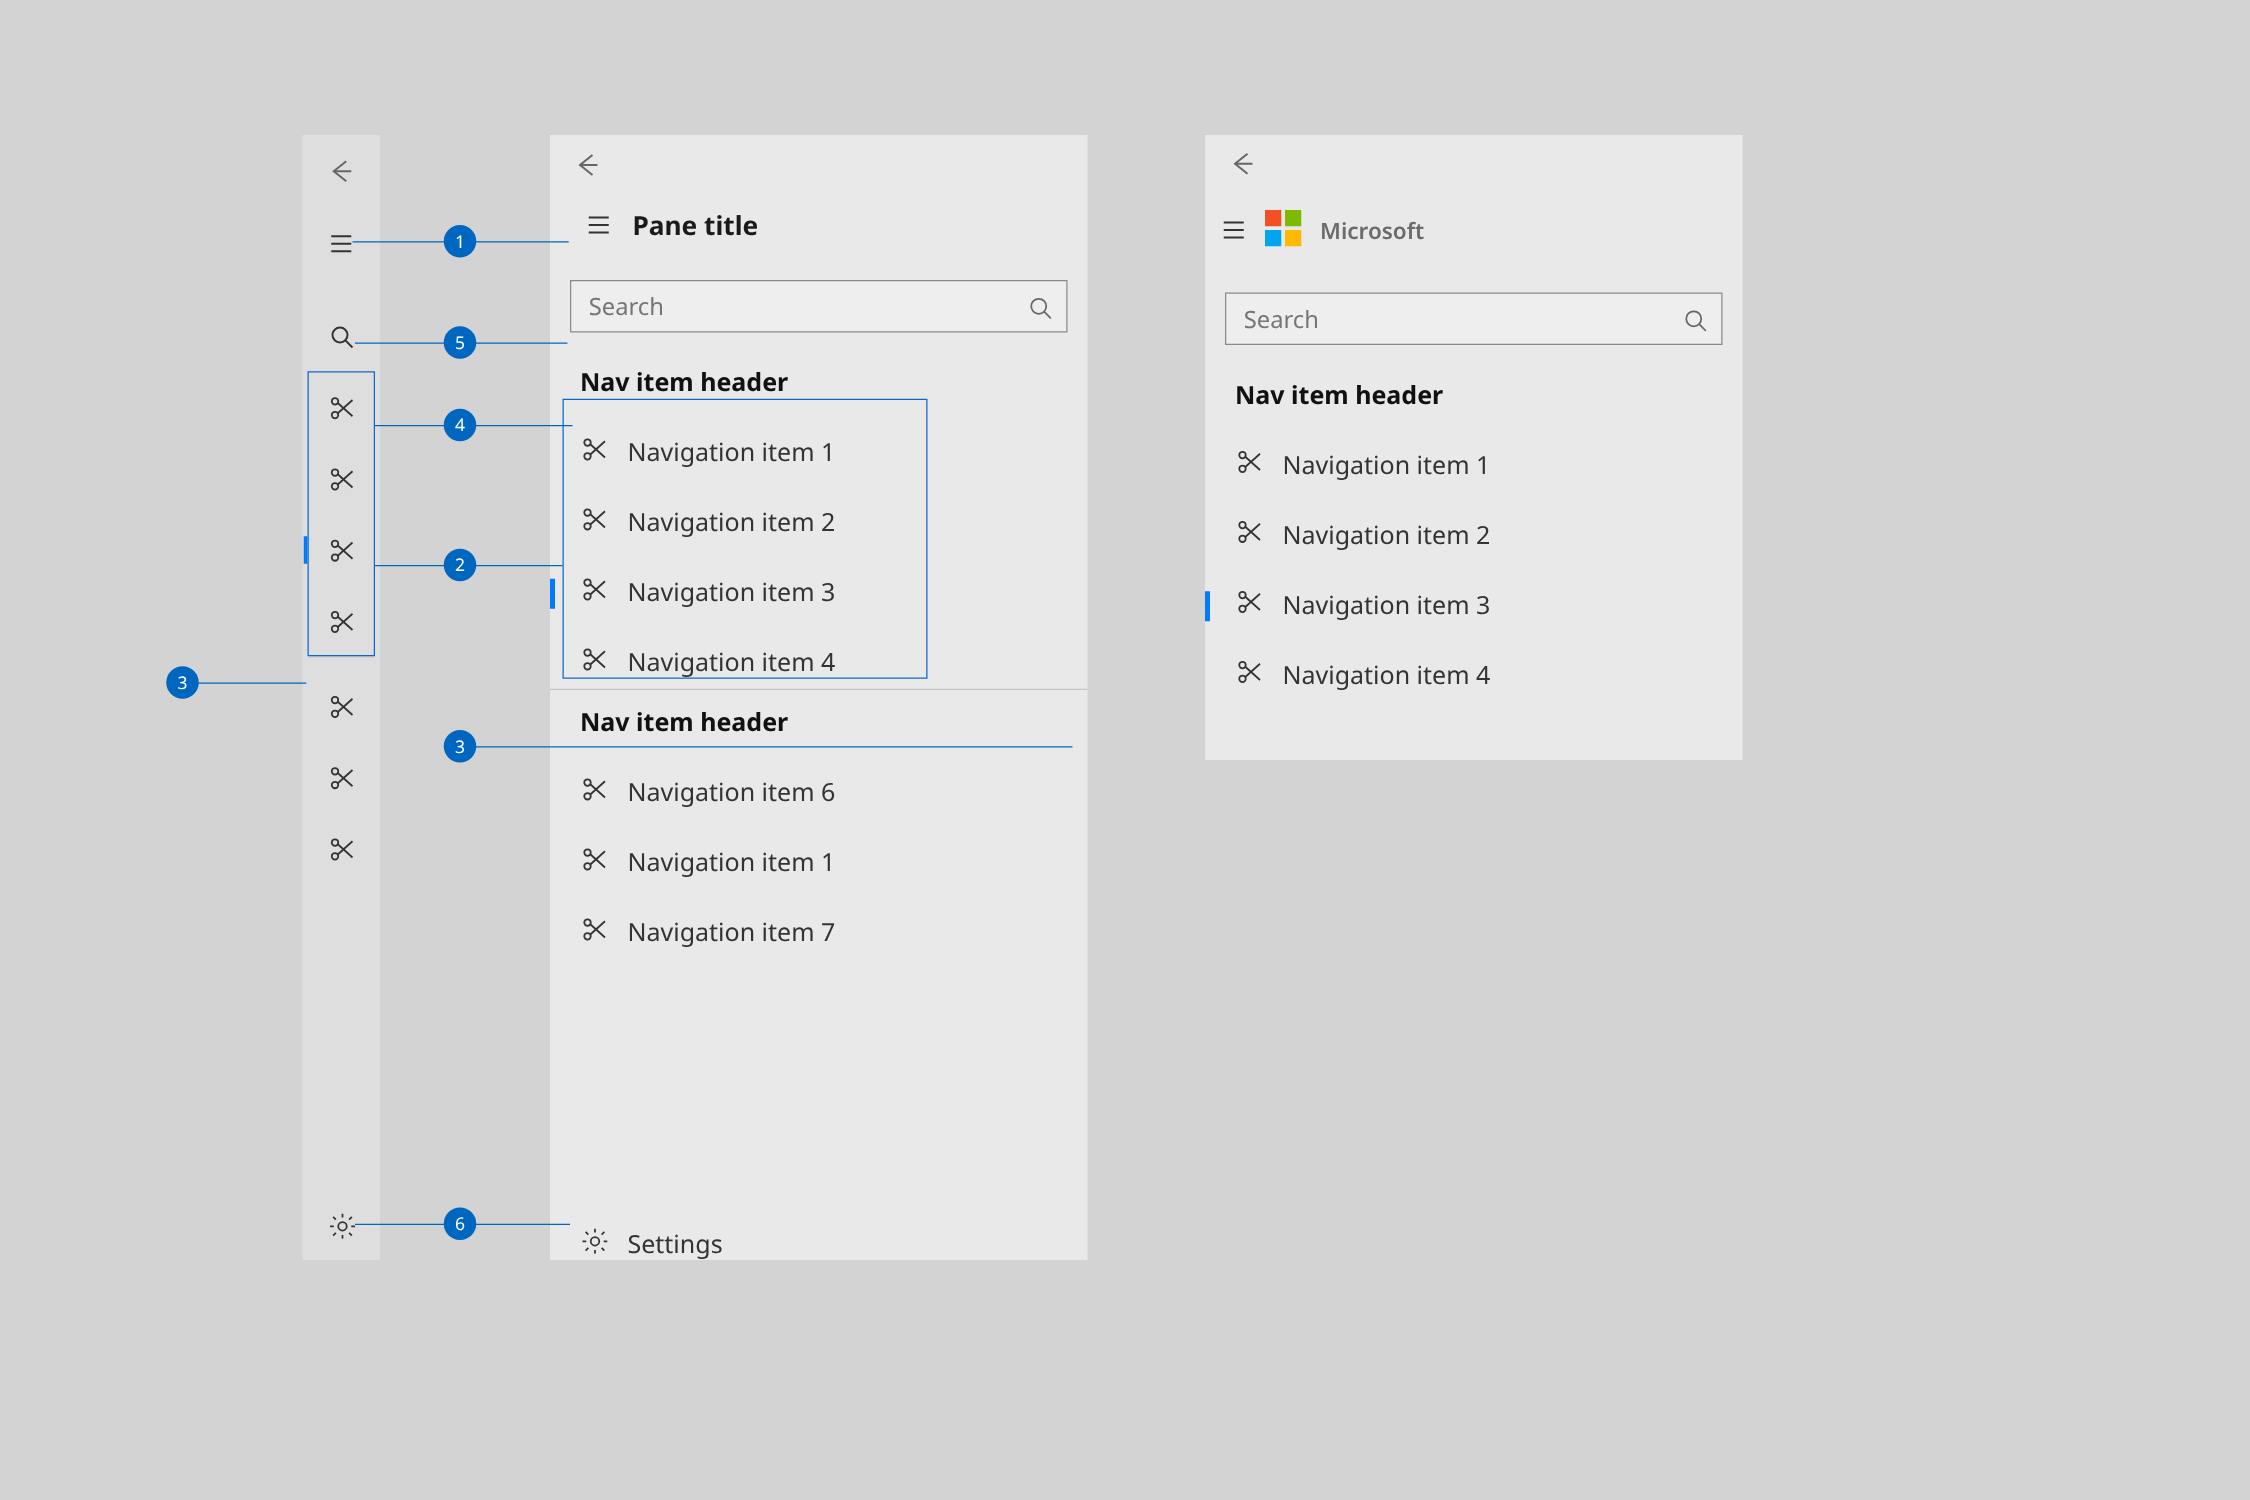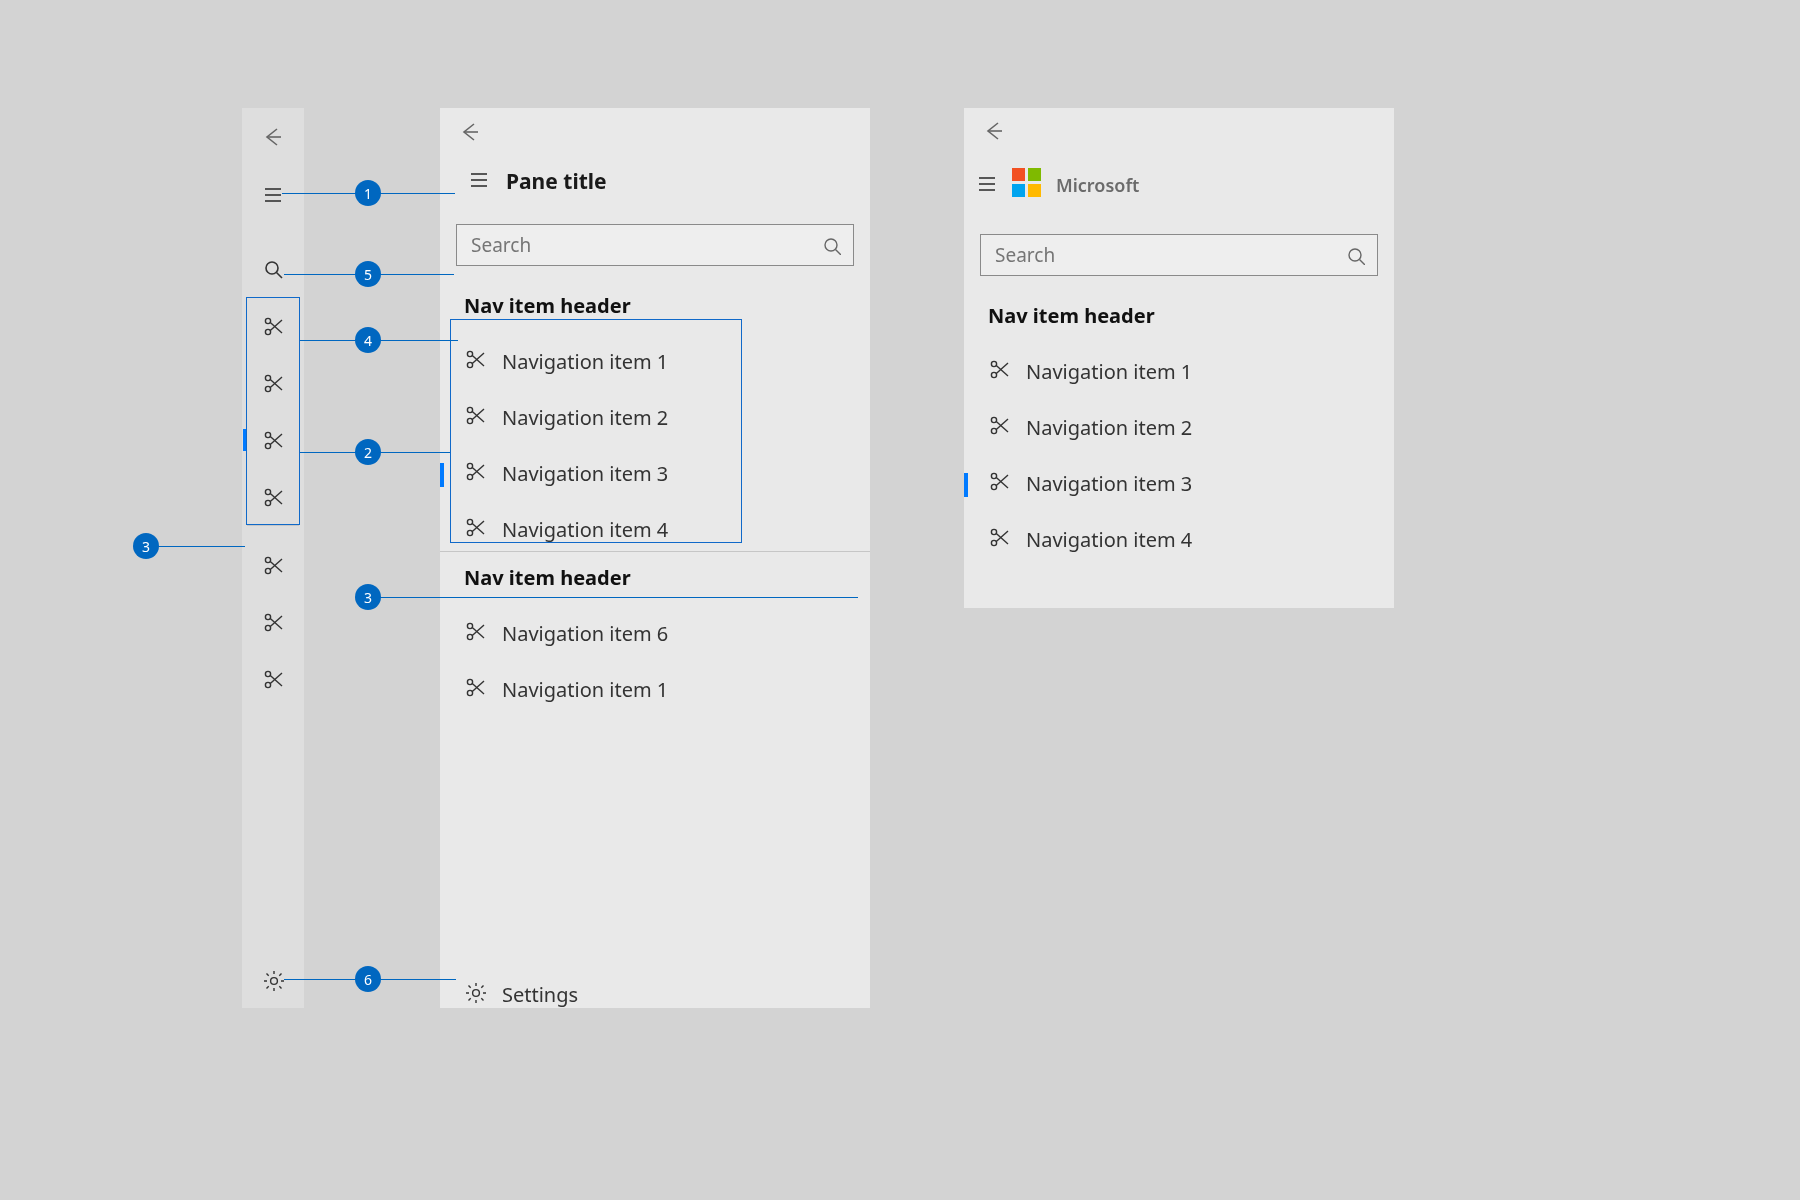--- a/index.html
+++ b/index.html
@@ -216,20 +216,26 @@
               <use href="#i-scissors"></use>
             </svg></span>
           <span class="lbl">Navigation item 6</span>
         </div>
       <div class="navitem">
           <span class="ic"><svg width="22" height="22">
               <use href="#i-scissors"></use>
             </svg></span>
           <span class="lbl">Navigation item 1</span>
         </div>
+      <div class="navitem">
+          <span class="ic"><svg width="22" height="22">
+              <use href="#i-scissors"></use>
+            </svg></span>
+          <span class="lbl">Navigation item 7</span>
+        </div>
     </div>
 
     <div class="footer">
       <div class="navitem">
           <span class="ic"><svg width="22" height="22">
               <use href="#i-gear"></use>
             </svg></span>
           <span class="lbl">Settings</span>
         </div>
     </div>

